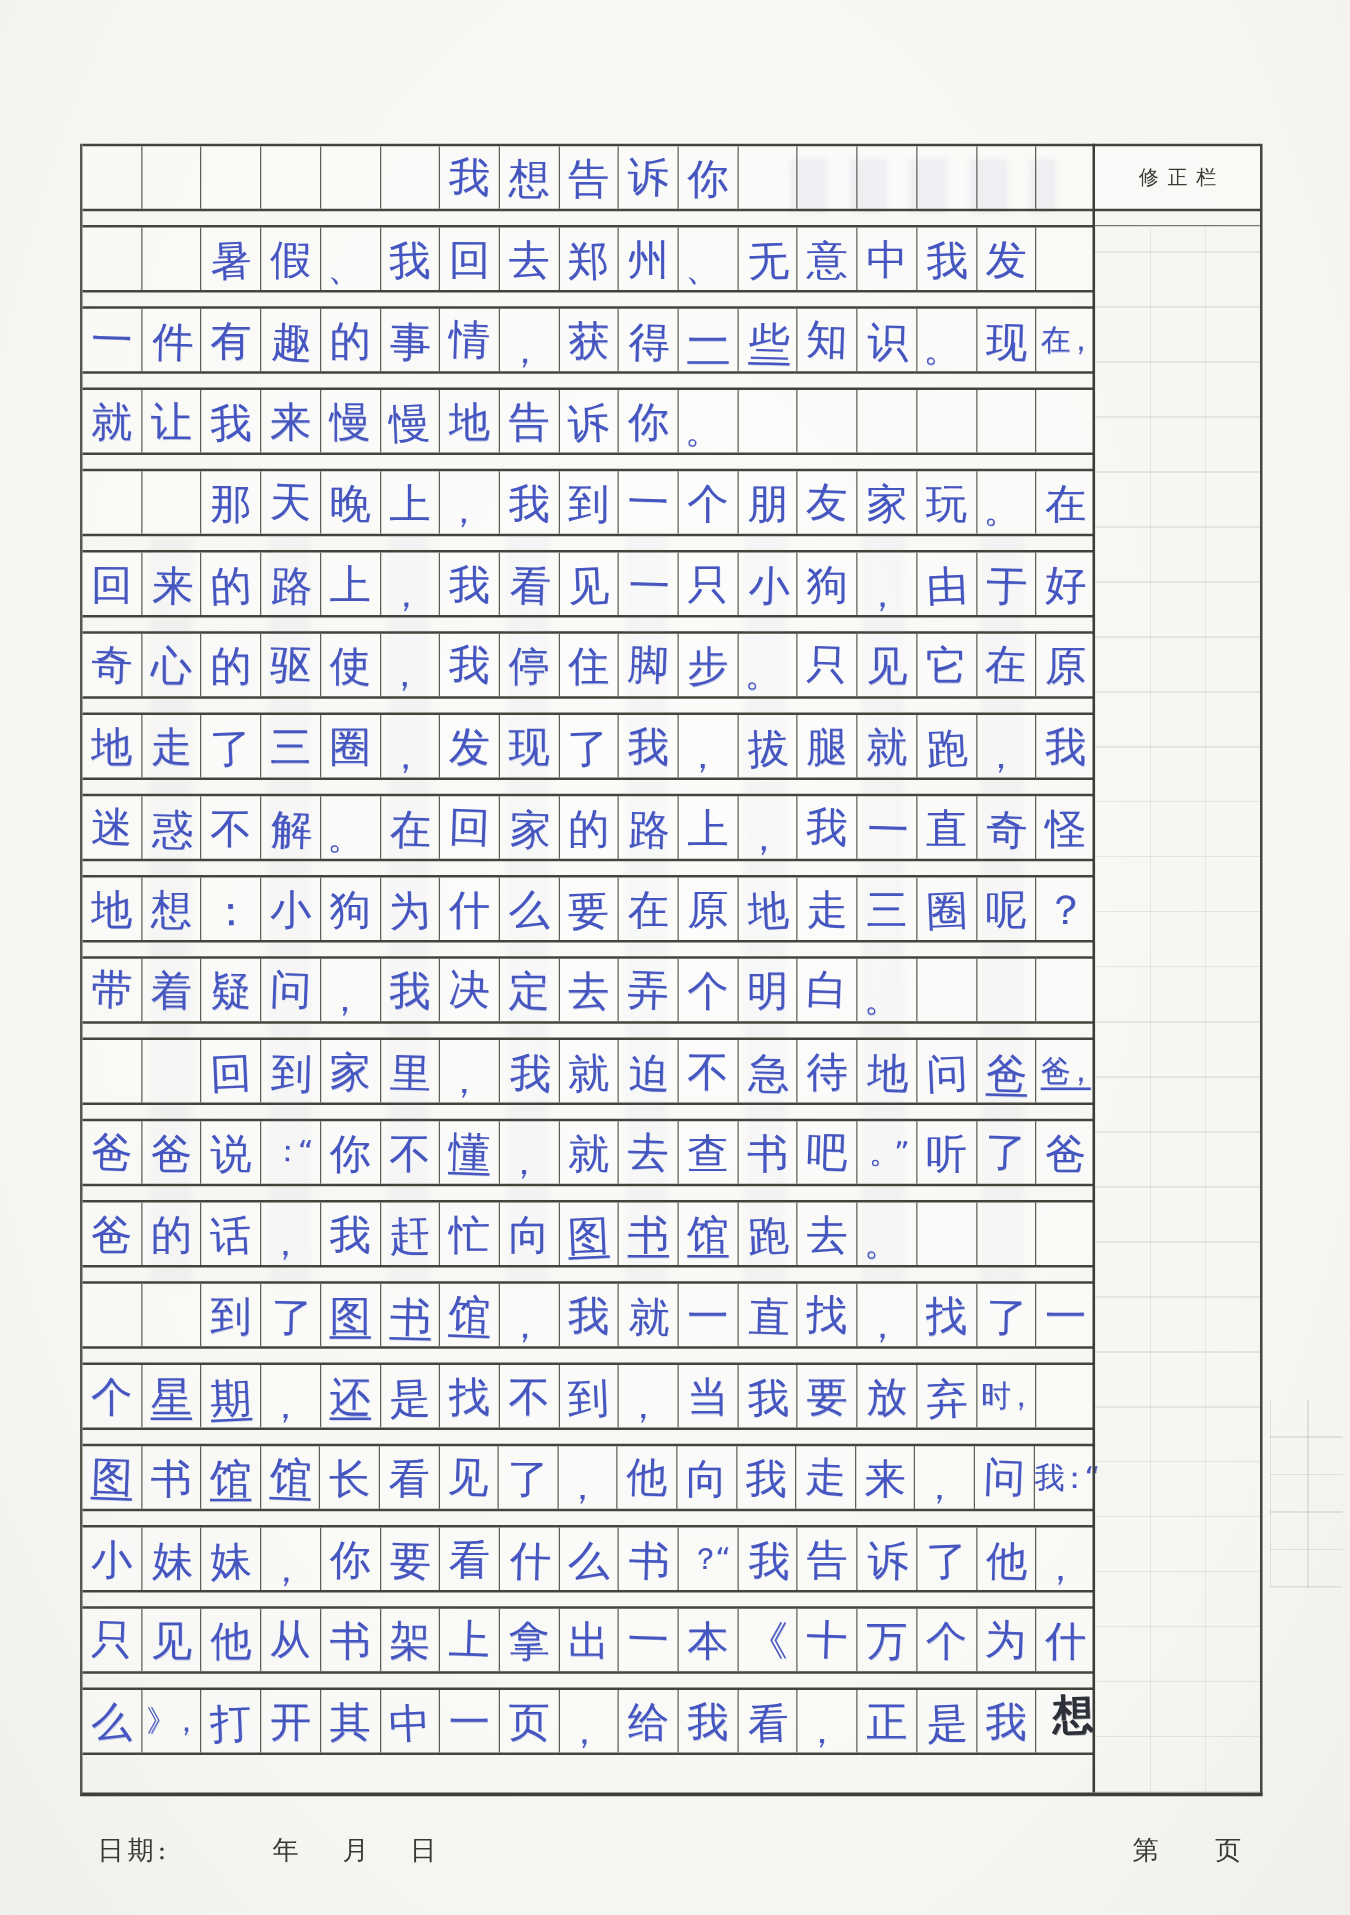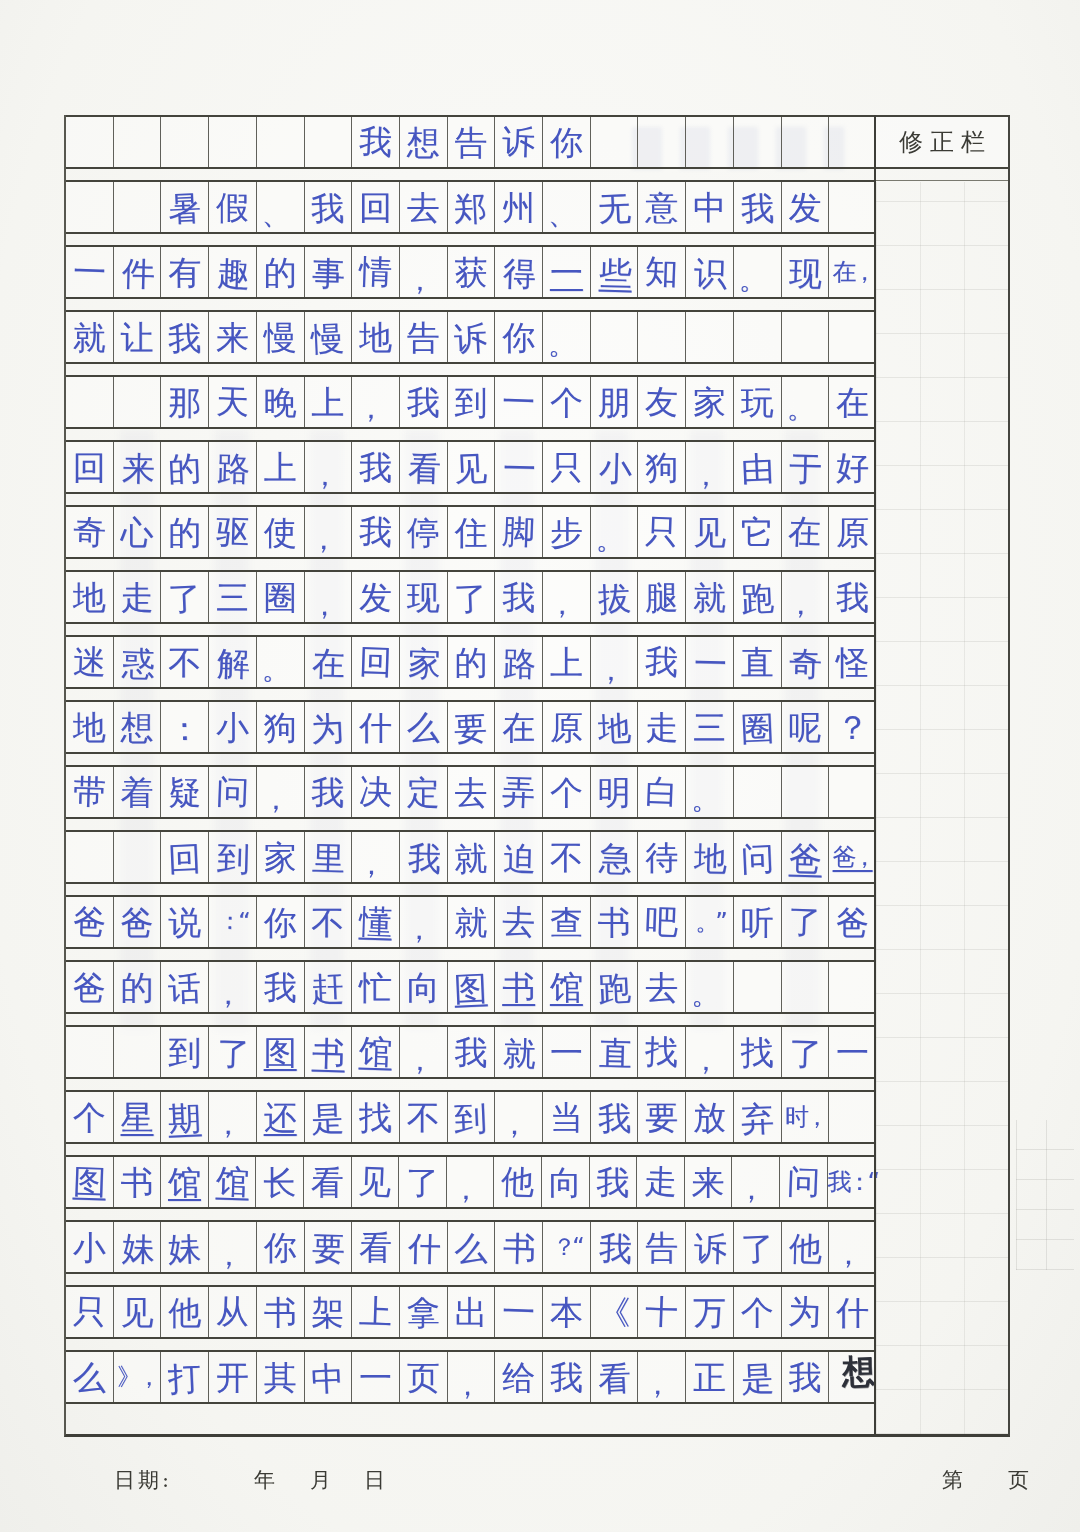--- a/index.html
+++ b/index.html
@@ -55,21 +55,21 @@
   .corr-col{
     position:absolute;top:0;right:0;width:134px;height:100%;
     box-sizing:border-box;
     border-left:2.5px solid #3d3d37;
   }
   .corr-header{
     box-sizing:border-box;height:54px;
     border-top:2px solid #44443c;border-bottom:2px solid #44443c;
     display:flex;align-items:center;justify-content:center;
     font-family:"DejaVu Serif","Liberation Serif",serif;
-    font-size:24px;letter-spacing:7px;color:#3b3b35;
+    font-size:16px;letter-spacing:7px;color:#3b3b35;
     padding-left:7px;
     background:rgba(255,255,255,0.4);
   }
   .corr-gap{height:11px;border-bottom:1.5px solid #79796f;}
   .corr-body{
     position:absolute;left:0;right:0;top:67px;bottom:0;
     background:
       repeating-linear-gradient(0deg, rgba(120,120,112,0.14) 0 1px, rgba(0,0,0,0) 1px 44px),
       repeating-linear-gradient(90deg, rgba(120,120,112,0.12) 0 1px, rgba(0,0,0,0) 1px 44px);
   }
@@ -91,21 +91,21 @@
     left:120px;top:430px;width:700px;height:600px;
     background:repeating-linear-gradient(90deg, rgba(120,128,175,0.05) 0 34px, rgba(0,0,0,0) 34px 95px);
     filter:blur(3px);
   }
   
   .footer{
     position:absolute;left:0;top:1460px;width:1080px;height:42px;
     font-family:"DejaVu Serif","Liberation Serif",serif;
     font-size:21px;color:#3a3a34;
   }
-  .footer span{position:absolute;top:6px;margin-left:36px;}
+  .footer span{position:absolute;top:6px;}
   .f-date{left:78px;letter-spacing:3px;}
   .f-year{left:218px;}
   .f-month{left:274px;}
   .f-day{left:328px;}
   .f-di{left:906px;}
   .f-ye{left:972px;}
 </style>
 </head>
 <body>
 

